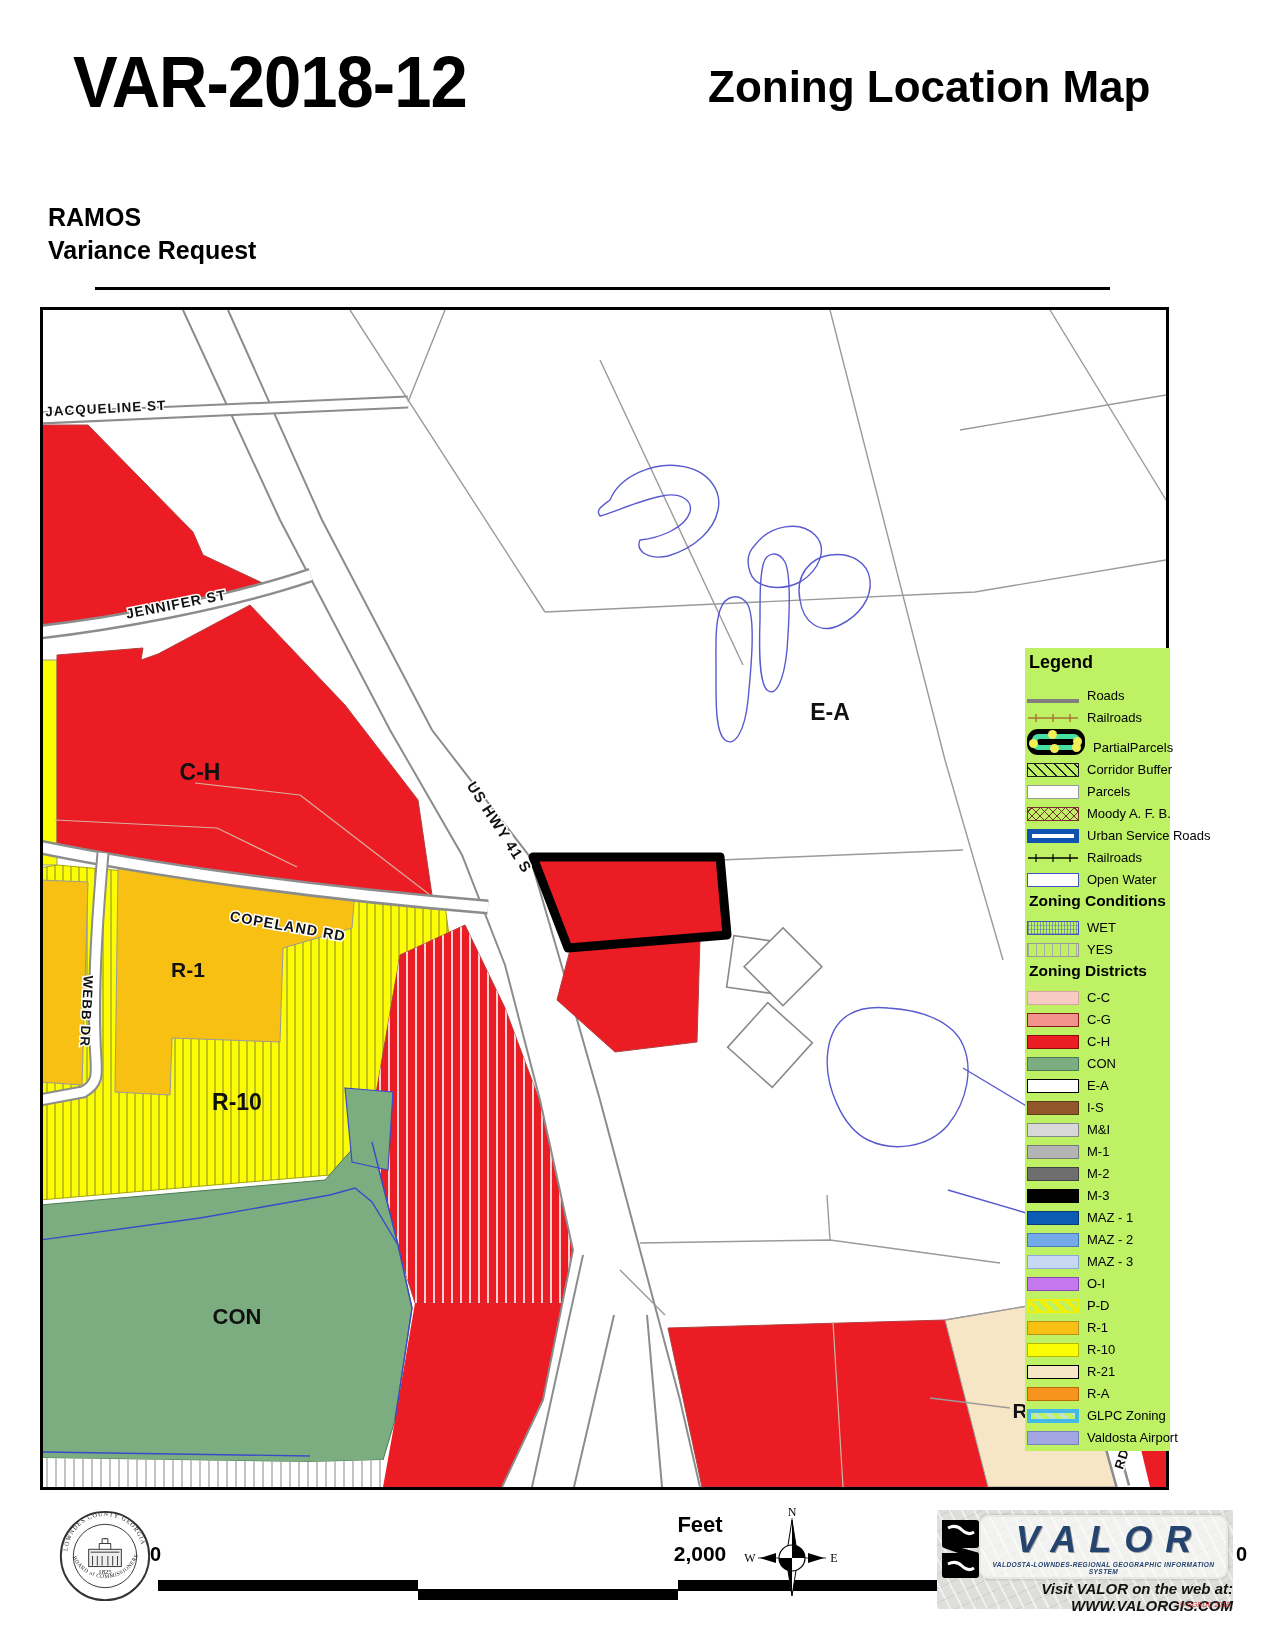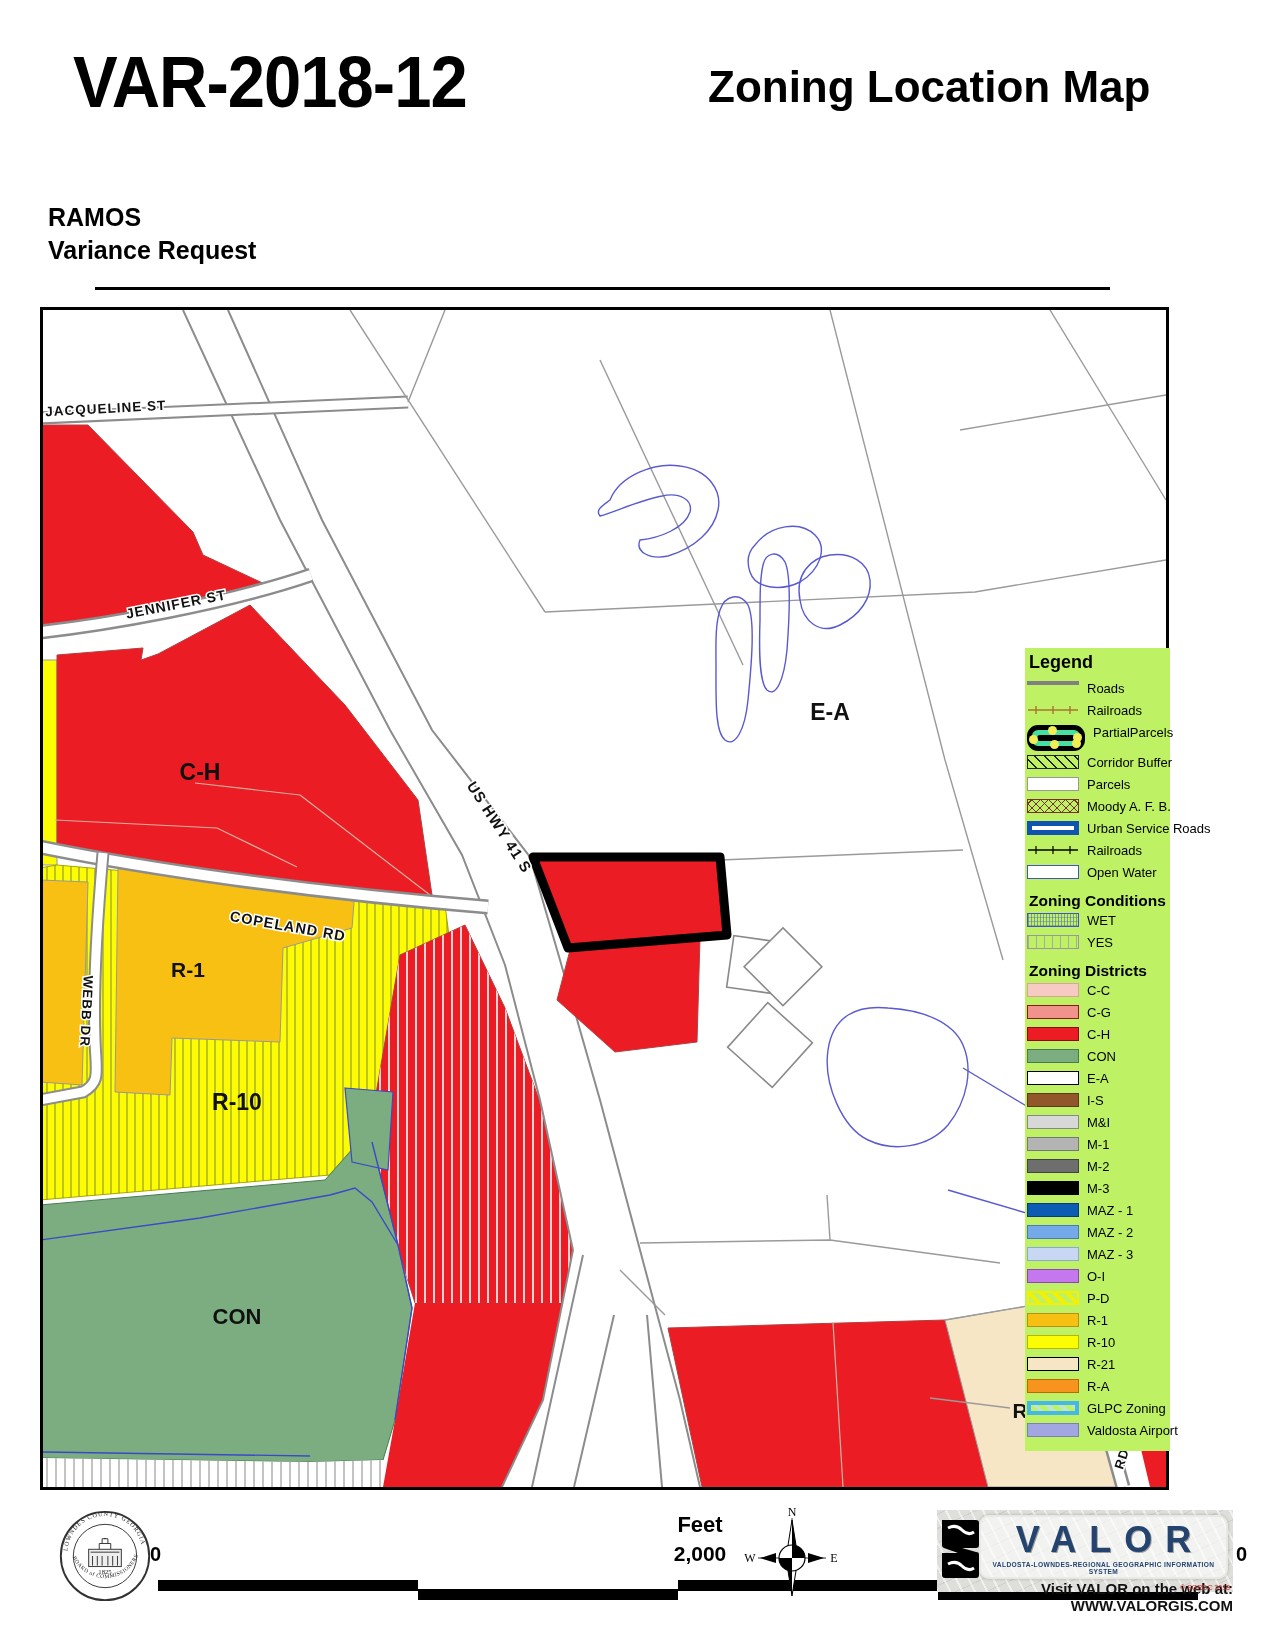--- a/index.html
+++ b/index.html
@@ -17,21 +17,21 @@
   #map-frame{left:40px;top:307px;width:1129px;height:1183px;border:3px solid #000;box-sizing:border-box;background:#fff;}
   #map-svg{position:absolute;left:0;top:0;}
 
   .maplabel{font-family:"Liberation Sans",sans-serif;font-weight:bold;fill:#111;}
   .street{paint-order:stroke;stroke:#ffffff;stroke-width:3px;letter-spacing:1px;}
 
   
   #legend{left:982px;top:338px;width:143px;background:#bef264;padding:2px 0 6px 2px;}
   #legend .ltitle{font-size:18px;font-weight:bold;margin:2px 0 8px 2px;}
   #legend .lhead{font-size:15.5px;font-weight:bold;margin:5px 0 3px 2px;white-space:nowrap;}
-  .lrow{display:flex;align-items:flex-start;height:22px;}
+  .lrow{display:flex;align-items:flex-end;height:22px;}
   .lrow .ll{font-size:13px;margin-left:8px;white-space:nowrap;}
   .sw{width:52px;height:14px;box-sizing:border-box;flex:0 0 auto;background:#fff;}
   .sw-roads{height:4px;background:#808080;border:none;}
   .sw-rail{height:14px;background:transparent;}
   .sw-pp{width:58px;height:26px;background:#46E0A2;border:5px solid #000;border-radius:11px;position:relative;}
   .sw-pp i{position:absolute;left:5px;top:5px;right:5px;bottom:5px;background:#000;border-radius:5px;}
   .sw-pp b{position:absolute;width:9px;height:9px;border-radius:50%;background:#F2EE55;}
   .sw-pp b.d1{left:-3px;top:5px}.sw-pp b.d2{left:16px;top:-4px}.sw-pp b.d3{right:-2px;top:3px}.sw-pp b.d4{left:18px;bottom:-3px}.sw-pp b.d5{right:-1px;bottom:-2px}
   .sw-corridor{border:1.5px solid #222;background:repeating-linear-gradient(45deg,transparent 0 5.5px,#222 5.5px 7px);}
   .sw-parcels{border:1px solid #999;}
@@ -63,21 +63,21 @@
   .sw-airport{background:#A2A6E2;border:1px solid #7a80b8;}
 
   
   .scale-num{font-size:20px;font-weight:bold;}
   #scale-left{left:150px;top:1543px;}
   #scale-right{left:1236px;top:1543px;}
   .bar{position:absolute;height:11px;background:#000;}
   #feet-block{left:650px;top:1512px;width:100px;text-align:center;font-weight:bold;}
   #feet-block .f1{font-size:22px;}
   #feet-block .f2{font-size:21px;margin-top:4px;}
-  #valor-box{left:937px;top:1510px;width:296px;height:82px;background:#DEDEDA;background-image:repeating-linear-gradient(63deg,rgba(255,255,255,.55) 0 2px,transparent 2px 11px),repeating-linear-gradient(-25deg,rgba(180,180,175,.35) 0 1px,transparent 1px 13px);}
+  #valor-box{left:937px;top:1510px;width:296px;height:99px;background:#DEDEDA;background-image:repeating-linear-gradient(63deg,rgba(255,255,255,.55) 0 2px,transparent 2px 11px),repeating-linear-gradient(-25deg,rgba(180,180,175,.35) 0 1px,transparent 1px 13px);font-style:italic;}
   #valor-frame{position:absolute;left:42px;top:5px;right:5px;height:60px;background:rgba(255,255,255,.6);border:2px solid #e9e9e4;border-radius:10px;box-shadow:0 0 3px rgba(0,0,0,.25);}
   #valor-name{position:absolute;left:0;right:0;top:2px;text-align:center;font-size:36px;font-weight:bold;color:#24436F;letter-spacing:13px;text-indent:13px;text-shadow:1px 1px 0 rgba(0,0,0,.35);}
   #valor-tag{position:absolute;left:0;right:0;top:44px;text-align:center;font-size:6.6px;font-weight:bold;color:#24436F;letter-spacing:.4px;}
   #valor-web{position:absolute;left:42px;right:0;top:70px;text-align:right;font-size:15px;font-weight:bold;color:#111;}
   #valor-copy{position:absolute;right:3px;bottom:1px;font-size:7px;color:#c03030;}
   #sgrdc-glyph{position:absolute;left:3px;top:8px;}
 </style>
 </head>
 <body>
 

